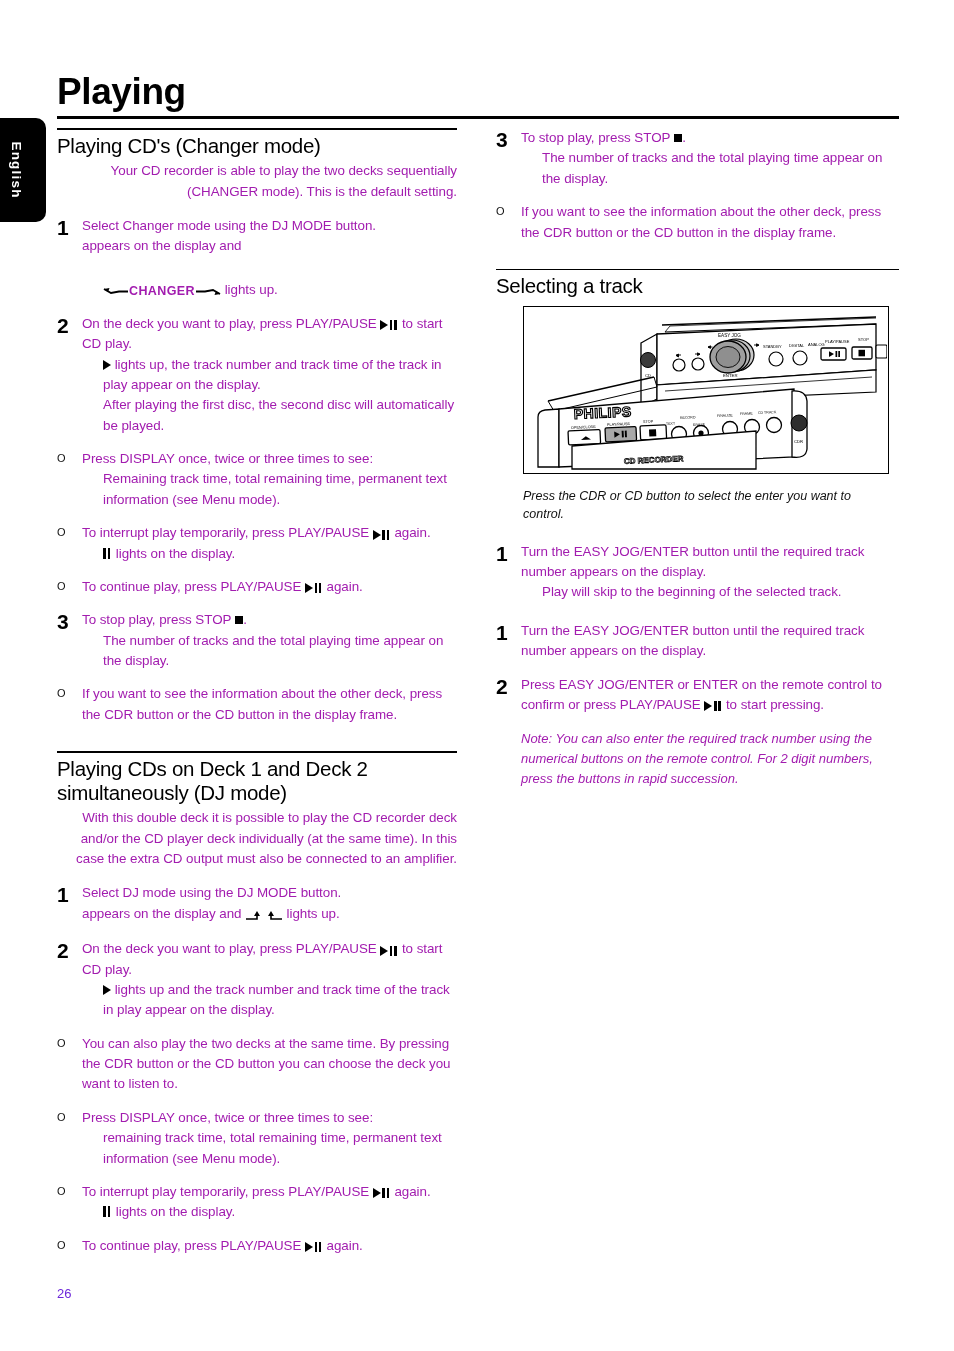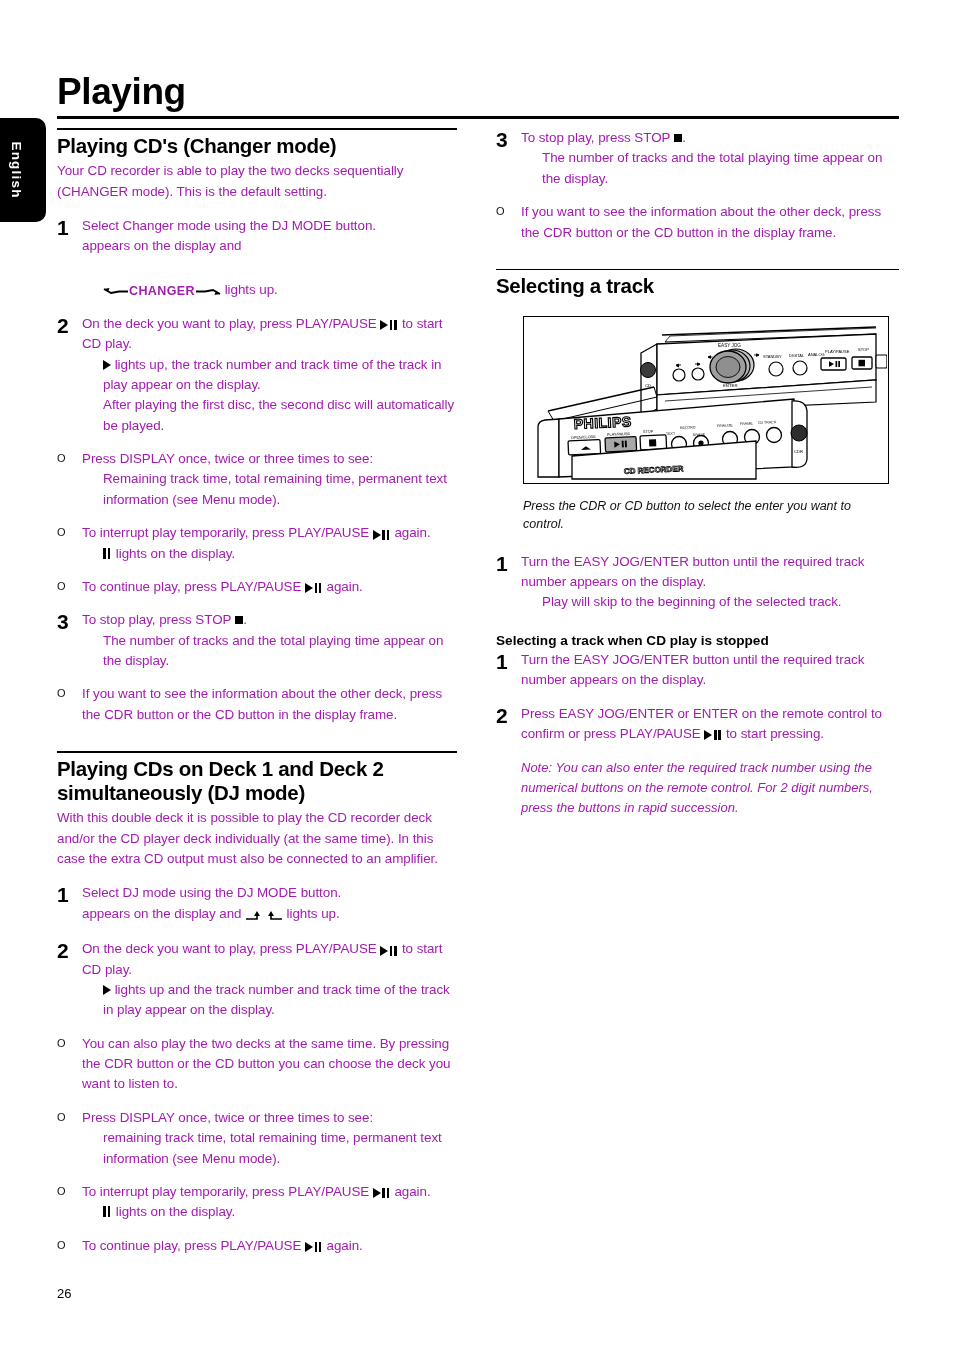--- a/index.html
+++ b/index.html
@@ -74,36 +74,36 @@
 
   
   .sec-rule {
     width: 100%;
     height: 1.6px;
     background: #000;
     margin: 0 0 4px 0;
   }
   .sec-head {
     font-size: 20.5px;
-    font-weight: bold;
+    font-weight: normal;
     letter-spacing: -0.3px;
     line-height: 1.16;
     margin: 0 0 4px 0;
   }
-  .sec-head.right-head { margin-bottom: 18px; }
+  .sec-head.right-head { margin-bottom: 8px; }
 
   
   .para {
     font-size: 13.4px;
     line-height: 1.52;
     letter-spacing: -0.05px;
     margin: 0;
     color: #a21caf;
   }
-  .intro { margin-bottom: 14px; }
+  .intro { margin-bottom: 14px; text-align: right; }
 
   
   .step {
     display: flex;
     align-items: flex-start;
     margin-top: 13px;
   }
   .step-num {
     flex: 0 0 25px;
     font-size: 21px;
@@ -235,21 +235,21 @@
 
   .gap-lg { height: 26px; }
   .gap-md { height: 18px; }
 
   
   .page-num {
     position: absolute;
     left: 57px;
     top: 1286px;
     font-size: 13px;
-    color: #000000;
+    color: #6d28d9;
   }
 </style>
 </head>
 <body>
 
 <div class="lang-tab">
   <span>English</span>
 </div>
 
 <div class="page-title">Playing</div>
@@ -561,21 +561,20 @@
   <div class="step" style="margin-top:0">
     <div class="step-num">1</div>
     <div class="step-body">
       <p class="para">Turn the EASY JOG/ENTER button until the required track number appears on the display.</p>
       <p class="para sub">Play will skip to the beginning of the selected track.</p>
     </div>
   </div>
 
   <div class="gap-md"></div>
 
-  <h3 class="subhead">Selecting a track when CD play is stopped</h3>
   <div class="step" style="margin-top:0">
     <div class="step-num">1</div>
     <div class="step-body">
       <p class="para">Turn the EASY JOG/ENTER button until the required track number appears on  the display.</p>
     </div>
   </div>
 
   <div class="step">
     <div class="step-num">2</div>
     <div class="step-body">

